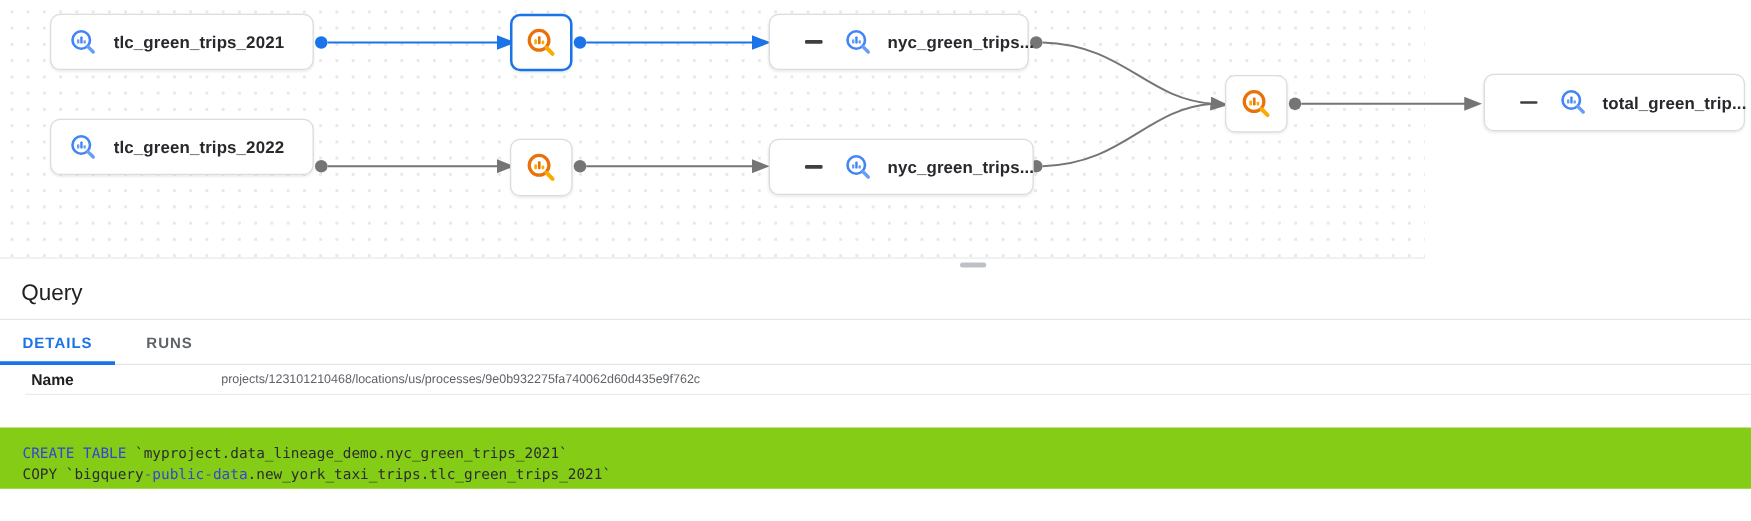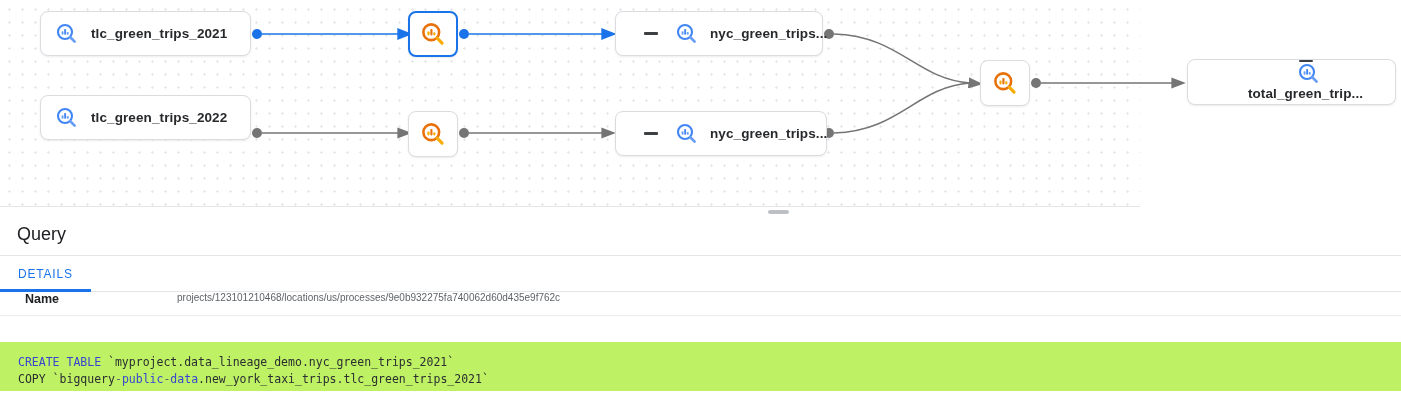--- a/index.html
+++ b/index.html
@@ -38,36 +38,36 @@
 
   
   .resizer { position: relative; height: 10px; background: #fff; }
   .drag-handle { position: absolute; left: 768px; top: 3px; width: 21px; height: 4px; background: #bdc1c6; border-radius: 2px; cursor: row-resize; }
 
   
   .panel-title { padding: 7px 0 12px 17px; height: 39px; font-size: 18px; color: #202124; border-bottom: 1px solid #e4e5e7; }
   .tabs { display: flex; height: 36px; border-bottom: 1px solid #e4e5e7; }
   .tab {
     display: flex; align-items: center;
-    font-size: 12px; font-weight: 400; letter-spacing: .8px;
+    font-size: 12px; font-weight: 700; letter-spacing: .8px;
     color: #5f6368; cursor: pointer; height: 36px;
   }
   .tab-details { padding: 0 18px; }
   .tab-runs { padding: 0 25px; }
   .tab.active { color: #1a73e8; box-shadow: inset 0 -3px 0 #1a73e8; }
 
-  .kv-row { display: flex; height: 24px; border-bottom: 1px solid #ececec; padding-left: 25px; }
+  .kv-row { display: flex; align-items: center; height: 24px; border-bottom: 1px solid #ececec; padding-left: 5px; margin-left: 20px; }
   .kv-key { width: 152px; font-size: 12.5px; font-weight: 700; color: #202124; flex: none; }
   .kv-val { font-size: 10px; color: #5f6368; white-space: nowrap; }
 
   .spacer { height: 26px; background: #fff; }
 
   
   .code {
-    background: #bef264;
+    background: #84cc16;
     height: 49px;
     padding: 12px 12px 0 18px;
     font-family: "DejaVu Sans Mono", monospace;
     font-size: 11.5px;
     line-height: 17px;
     color: #2b2d30;
   }
   .code-line { white-space: pre; }
   .c-kw { color: #3745d0; }
   .c-pl { color: #2b2d30; }
@@ -190,21 +190,21 @@
       <svg viewBox="0 0 24 24" width="27" height="27">
           <circle cx="10" cy="10" r="7" fill="none" stroke="#e8710a" stroke-width="2.3"></circle>
           <path d="M15.3 15.3 L19.6 19.6" stroke="#f9ab00" stroke-width="2.8" stroke-linecap="round"></path>
           <rect x="6.6" y="9.3" width="1.9" height="3.5" rx="0.7" fill="#f9ab00"></rect>
           <rect x="9.2" y="7.1" width="1.9" height="5.7" rx="0.7" fill="#e8710a"></rect>
           <rect x="11.8" y="10.1" width="1.9" height="2.7" rx="0.7" fill="#f9ab00"></rect>
         </svg>
     </span>
   </div>
 
-  <div class="gnode with-collapse" style="left:1187px; top:59px; width:209px; height:46px;flex-direction:column;">
+  <div class="gnode with-collapse" style="left:1187px; top:59px; width:209px; height:46px;">
     <span class="collapse"></span>
     <span class="bq-icon">
       <svg viewBox="0 0 24 24" width="24" height="24">
           <circle cx="10" cy="10" r="7" fill="none" stroke="#4285f4" stroke-width="2.1"></circle>
           <path d="M15.3 15.3 L19.6 19.6" stroke="#669df6" stroke-width="2.7" stroke-linecap="round"></path>
           <rect x="6.6" y="9.3" width="1.9" height="3.5" rx="0.7" fill="#669df6"></rect>
           <rect x="9.2" y="7.1" width="1.9" height="5.7" rx="0.7" fill="#4285f4"></rect>
           <rect x="11.8" y="10.1" width="1.9" height="2.7" rx="0.7" fill="#669df6"></rect>
         </svg>
     </span>
@@ -215,20 +215,23 @@
 <div class="resizer">
   <div class="drag-handle"></div>
 </div>
 
 <div class="panel">
   <div class="panel-title">Query</div>
 
   <div class="tabs">
     <div class="tab tab-details active">
       <span>DETAILS</span>
+    </div>
+    <div class="tab tab-runs">
+      <span>RUNS</span>
     </div>
   </div>
 
   <div class="kv-table">
     <div class="kv-row">
       <span class="kv-key">Name</span>
       <span class="kv-val">projects/123101210468/locations/us/processes/9e0b932275fa740062d60d435e9f762c</span>
     </div>
   </div>
 

